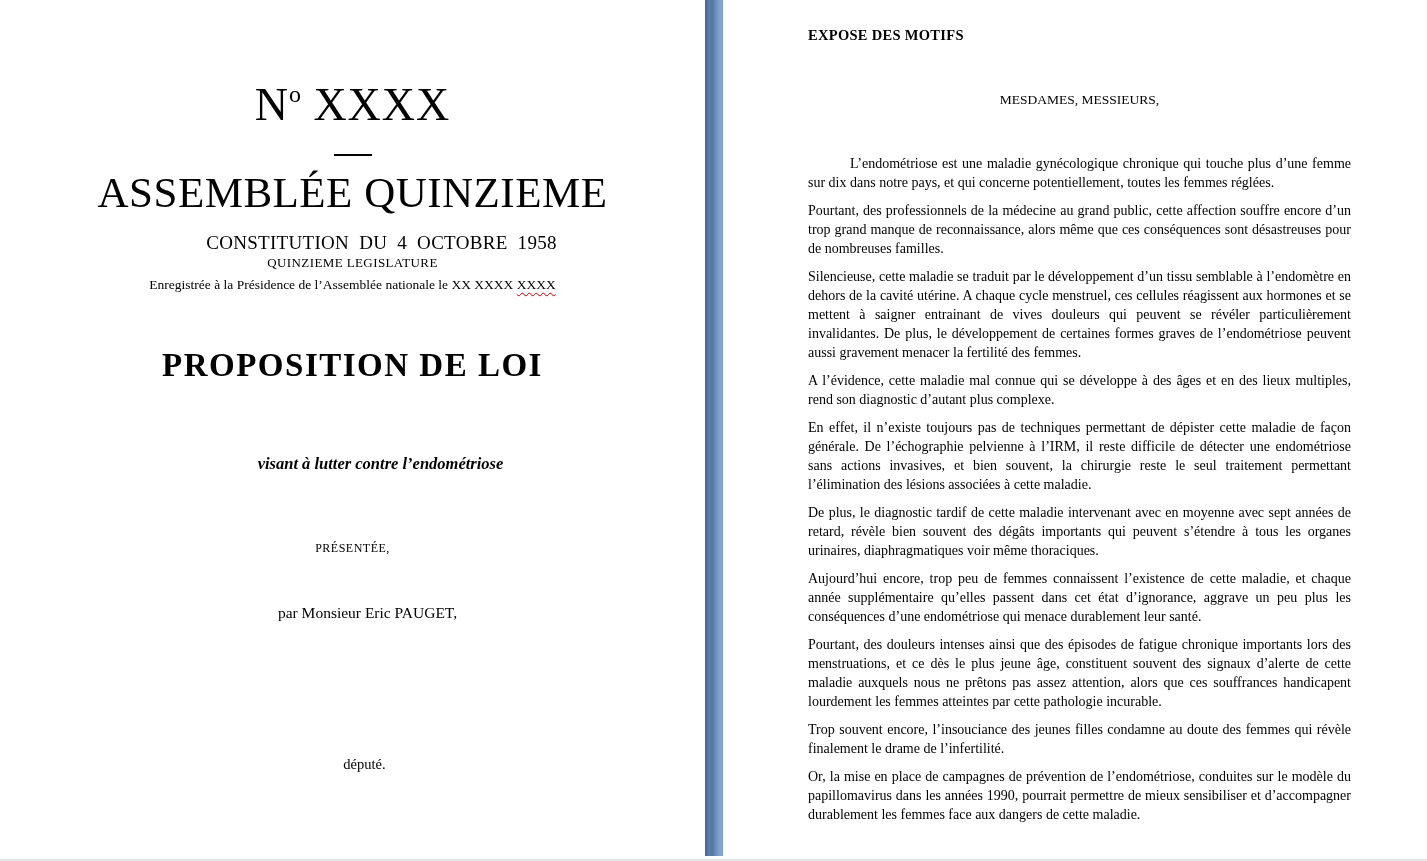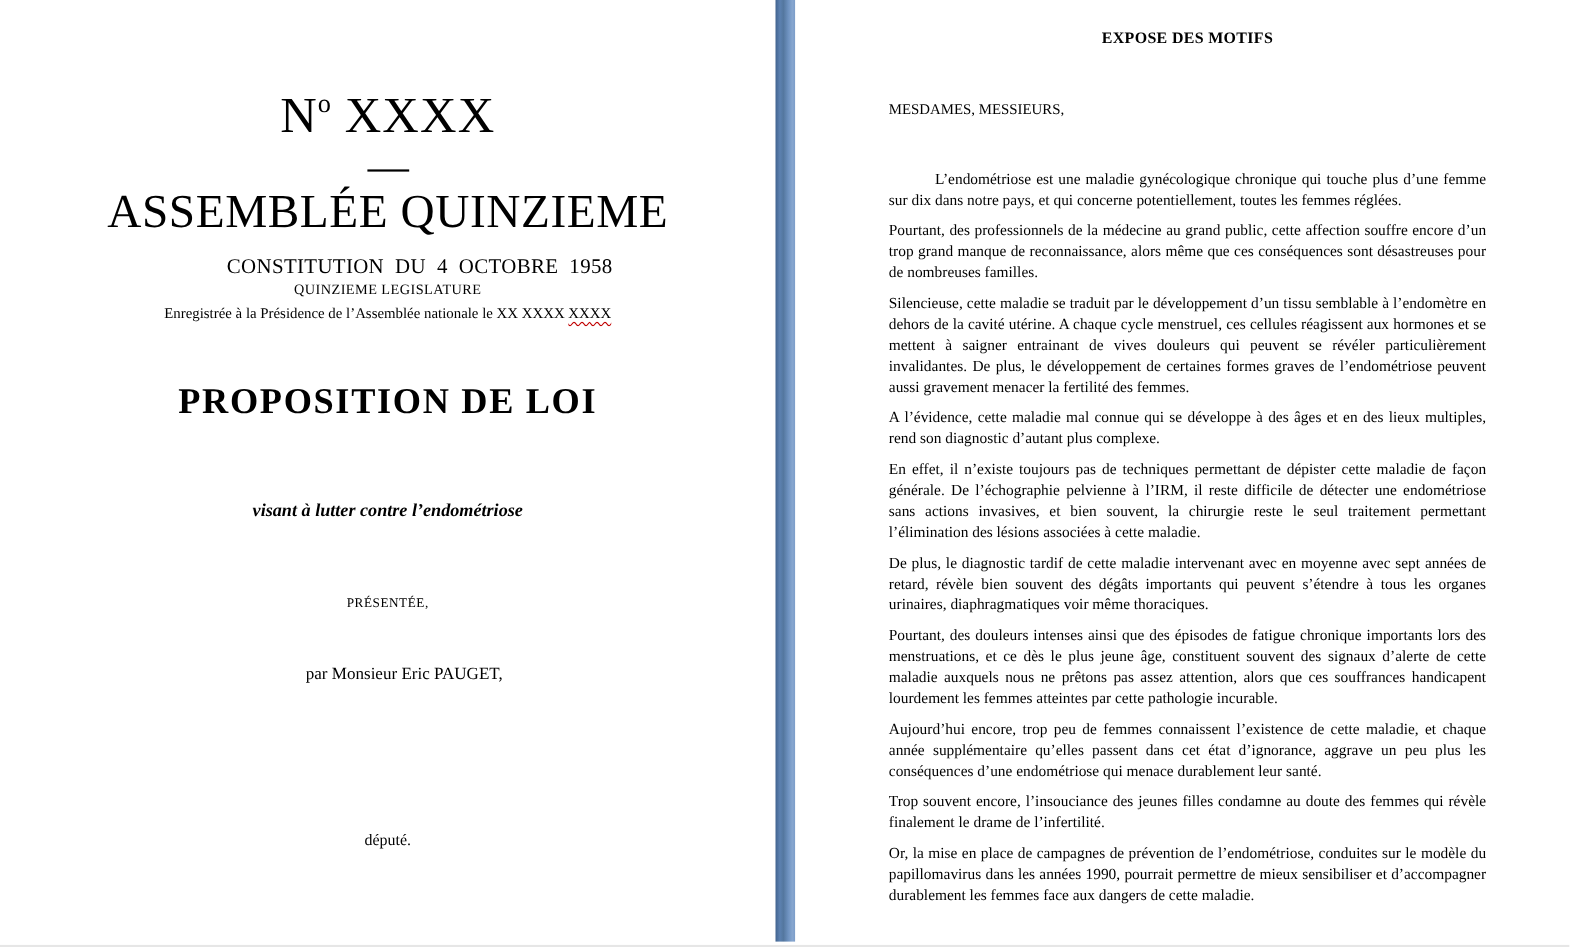--- a/index.html
+++ b/index.html
@@ -32,24 +32,24 @@
   .legislature { top: 239px; font-size: 13px; letter-spacing: 0.4px; }
   .registration { top: 261px; font-size: 13.5px; }
   .flag {
     text-decoration-line: underline;
     text-decoration-style: wavy;
     text-decoration-color: #c00000;
     text-decoration-thickness: 1px;
     text-underline-offset: 3px;
   }
   .law-title { top: 331px; font-size: 33px; font-weight: 700; letter-spacing: 1.5px; }
-  .subtitle { top: 438px; font-size: 16.5px; font-weight: 700; font-style: italic; }
+  .subtitle { top: 438px; font-size: 16.5px; font-weight: 700; font-style: italic; margin-left: 28px; }
   .presented { top: 525px; font-size: 12px; letter-spacing: 0.5px; }
   .author { top: 588px; font-size: 15.5px; padding-left: 15px; }
-  .role { top: 740px; font-size: 14.5px; }
+  .role { top: 740px; font-size: 14.5px; margin-left: 12px; }
 
   
   .divider {
     position: absolute;
     left: 705px; top: 0;
     width: 18px; height: 856px;
     background: linear-gradient(90deg,
       #41638f 0%, #5c81b0 22%, #54779f 40%,
       #6f93c1 65%, #87a6cf 85%, #7b9cc8 100%);
   }
@@ -57,27 +57,27 @@
   
   .page-right {
     position: absolute;
     left: 723px; top: 0;
     width: 704px; height: 861px;
     background: #ffffff;
     box-sizing: border-box;
     padding: 27px 76px 0 85px;
   }
   .heading {
-    text-align: center;
+    text-align: left;
     font-size: 14.5px;
     font-weight: 700;
     letter-spacing: 0.3px;
     margin: 0 0 48px 0;
   }
-  .salutation { font-size: 13.5px; margin: 0 0 46px 0; }
+  .salutation { font-size: 13.5px; margin: 0 0 46px 0; text-align: center; }
   .body-par {
     font-size: 14px;
     line-height: 19px;
     text-align: justify;
     margin: 0 0 9px 0;
   }
   .first-par { text-indent: 42px; }
 
   .bottom-line {
     position: absolute;
@@ -123,20 +123,20 @@
     <h2 class="heading">EXPOSE DES MOTIFS</h2>
 
     <div class="salutation">MESDAMES, MESSIEURS,</div>
 
     <p class="body-par first-par">L’endométriose est une maladie gynécologique chronique qui touche plus d’une femme sur dix dans notre pays, et qui concerne potentiellement, toutes les femmes réglées.</p>
     <p class="body-par">Pourtant, des professionnels de la médecine au grand public, cette affection souffre encore d’un trop grand manque de reconnaissance, alors même que ces conséquences sont désastreuses pour de nombreuses familles.</p>
     <p class="body-par">Silencieuse, cette maladie se traduit par le développement d’un tissu semblable à l’endomètre en dehors de la cavité utérine. A chaque cycle menstruel, ces cellules réagissent aux hormones et se mettent à saigner entrainant de vives douleurs qui peuvent se révéler particulièrement invalidantes. De plus, le développement de certaines formes graves de l’endométriose peuvent aussi gravement menacer la fertilité des femmes.</p>
     <p class="body-par">A l’évidence, cette maladie mal connue qui se développe à des âges et en des lieux multiples, rend son diagnostic d’autant plus complexe.</p>
     <p class="body-par">En effet, il n’existe toujours pas de techniques permettant de dépister cette maladie de façon générale. De l’échographie pelvienne à l’IRM, il reste difficile de détecter une endométriose sans actions invasives, et bien souvent, la chirurgie reste le seul traitement permettant l’élimination des lésions associées à cette maladie.</p>
     <p class="body-par">De plus, le diagnostic tardif de cette maladie intervenant avec en moyenne avec sept années de retard, révèle bien souvent des dégâts importants qui peuvent s’étendre à tous les organes urinaires, diaphragmatiques voir même thoraciques.</p>
+    <p class="body-par">Aujourd’hui encore, trop peu de femmes connaissent l’existence de cette maladie, et chaque année supplémentaire qu’elles passent dans cet état d’ignorance, aggrave un peu plus les conséquences d’une endométriose qui menace durablement leur santé.</p>
     <p class="body-par">Pourtant, des douleurs intenses ainsi que des épisodes de fatigue chronique importants lors des menstruations, et ce dès le plus jeune âge, constituent souvent des signaux d’alerte de cette maladie auxquels nous ne prêtons pas assez attention, alors que ces souffrances handicapent lourdement les femmes atteintes par cette pathologie incurable.</p>
-    <p class="body-par">Aujourd’hui encore, trop peu de femmes connaissent l’existence de cette maladie, et chaque année supplémentaire qu’elles passent dans cet état d’ignorance, aggrave un peu plus les conséquences d’une endométriose qui menace durablement leur santé.</p>
     <p class="body-par">Trop souvent encore, l’insouciance des jeunes filles condamne au doute des femmes qui révèle finalement le drame de l’infertilité.</p>
     <p class="body-par">Or, la mise en place de campagnes de prévention de l’endométriose, conduites sur le modèle du papillomavirus dans les années 1990, pourrait permettre de mieux sensibiliser et d’accompagner durablement les femmes face aux dangers de cette maladie.</p>
   </section>
 
   <div class="bottom-line"></div>
 </div>
 
 </body></html>

